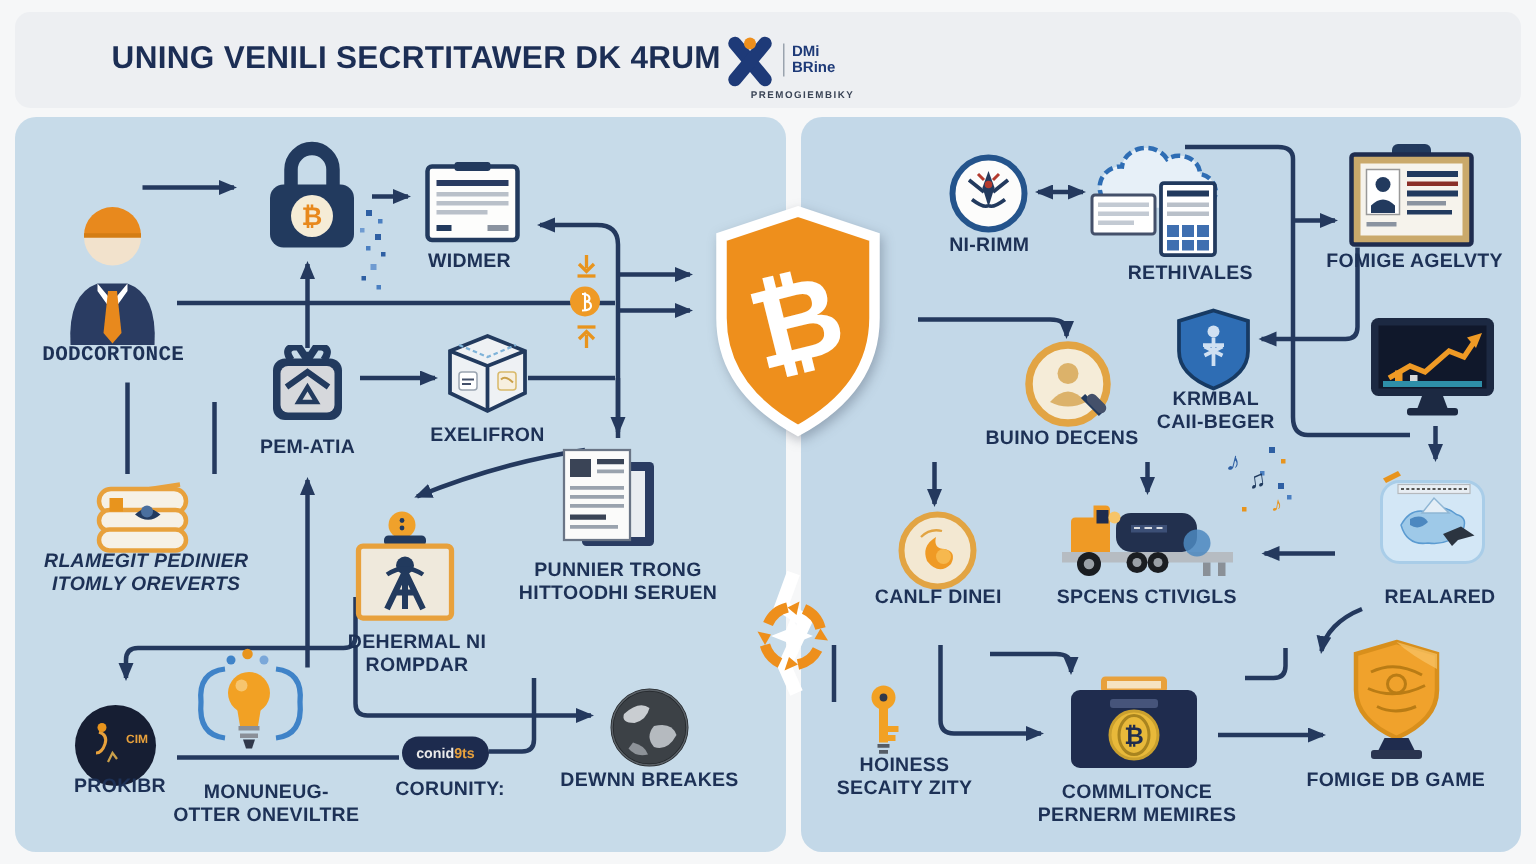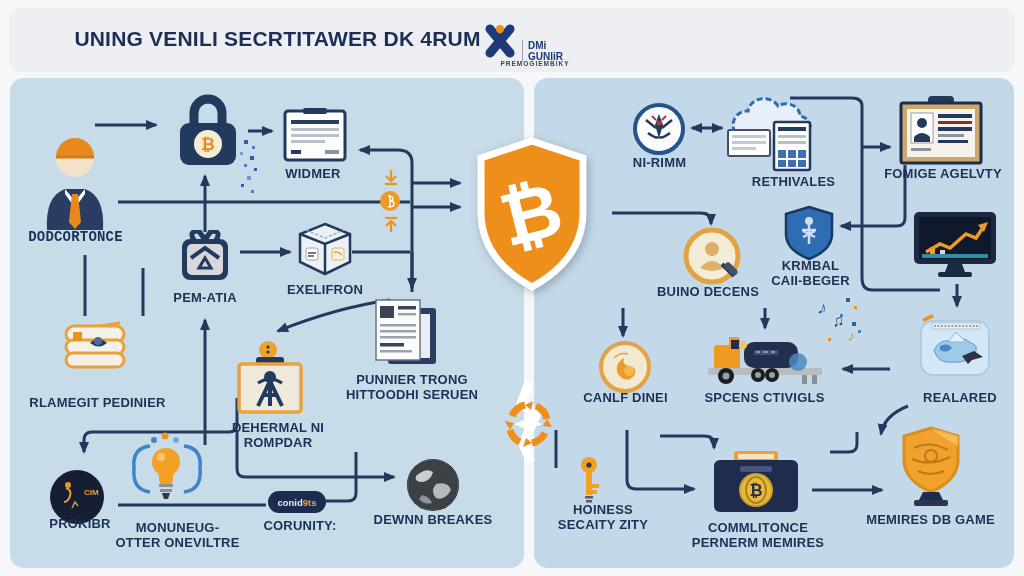--- a/index.html
+++ b/index.html
@@ -6,21 +6,21 @@
   .stage{position:relative;width:1024px;height:576px;background:#f6f7f8;
          font-family:"Liberation Sans",sans-serif;overflow:hidden;}
   .header{position:absolute;left:10px;top:8px;width:1004px;height:64px;
           background:#edeff2;border-radius:10px;}
   .title{position:absolute;top:19px;font-weight:bold;color:#1c2e55;
          text-align:center;white-space:nowrap;letter-spacing:.2px;}
   .title.t-left{left:55px;width:425px;font-size:21px;}
   .title.t-right{left:590px;width:420px;font-size:20px;}
   .logo{position:absolute;left:470px;top:14px;width:110px;height:50px;}
   .logo-x{position:absolute;left:4px;top:2px;}
-  .logo-text{position:absolute;left:42px;top:18px;font-size:10px;font-weight:bold;
+  .logo-text{position:absolute;left:42px;top:7px;font-size:10px;font-weight:bold;
              color:#1e3a78;line-height:11px;border-left:1px solid #9aa3ae;padding-left:5px;}
   .logo-text span{display:block;}
   .logo-sub{position:absolute;left:0px;top:38px;width:110px;text-align:center;
             font-size:6.5px;letter-spacing:1px;color:#3a4456;font-weight:bold;}
   .panel{position:absolute;top:78px;height:490px;border-radius:14px;}
   .p-left{left:10px;width:514px;background:#c7dbe9;}
   .p-right{left:534px;width:480px;background:#c3d8e8;}
   .wires{position:absolute;left:0;top:0;width:1024px;height:576px;pointer-events:none;}
   .n{position:absolute;}
   .lbl{position:absolute;font-weight:bold;color:#1d3156;text-align:center;
@@ -43,21 +43,21 @@
   <div class="header">
     <div class="title t-left">UNING VENILI SECRTITAWER DK 4RUM</div>
     <div class="logo">
       <svg class="logo-x" width="32" height="34" viewBox="0 0 32 34">
         <path d="M6,5 L26,29" stroke="#1e3a78" stroke-width="9" stroke-linecap="round"></path>
         <path d="M26,5 L6,29" stroke="#1e3a78" stroke-width="9" stroke-linecap="round"></path>
         <circle cx="16" cy="5" r="4" fill="#ee8f1c"></circle>
       </svg>
       <div class="logo-text">
         <span>DMi</span>
-        <span>GUNliR</span>
+        <span>BRine</span>
       </div>
       <div class="logo-sub">PREMOGIEMBIKY</div>
     </div>
   </div>
 
   <div class="panel p-left"></div>
   <div class="panel p-right"></div>
 
   <svg class="wires" viewBox="0 0 1024 576">
     <defs>
@@ -236,22 +236,23 @@
     <svg width="70" height="52" viewBox="0 0 70 52">
       <path d="M14,10 L60,3" stroke="#e8a13c" stroke-width="3"></path>
       <rect x="6" y="6" width="58" height="16" rx="8" fill="#f6f1e6" stroke="#e8a13c" stroke-width="3"></rect>
       <rect x="6" y="20" width="58" height="14" rx="7" fill="#f6f1e6" stroke="#e8a13c" stroke-width="3"></rect>
       <rect x="6" y="33" width="58" height="14" rx="7" fill="#f6f1e6" stroke="#e8a13c" stroke-width="3"></rect>
       <rect x="13" y="12" width="9" height="9" fill="#e8941d"></rect>
       <path d="M30,23 q8,-8 17,0 q-8,7 -17,0 z" fill="#223a5e"></path>
       <circle cx="38" cy="21" r="4" fill="#4a6f9e"></circle>
     </svg>
   </div>
-  <div class="lbl" style="left:15px;top:395px;width:165px;">
+  <div class="lbl" style="left:15px;top:366px;width:165px;font-style:italic;">
     <span class="ln">RLAMEGIT PEDINIER</span>
+      <span class="ln">ITOMLY OREVERTS</span>
   </div>
 
   <div class="n" style="left:258px;top:340px;">
     <svg width="20" height="20" viewBox="0 0 20 20">
         <circle cx="10" cy="10" r="9" fill="#f0a12b"></circle>
         <circle cx="10" cy="7" r="1.6" fill="#223a5e"></circle>
         <circle cx="10" cy="12" r="1.6" fill="#223a5e"></circle>
       </svg>
   </div>
   <div class="n" style="left:236px;top:356px;">
@@ -550,16 +551,16 @@
     <svg width="70" height="84" viewBox="0 0 70 84">
       <path d="M35,2 L62,10 V34 Q62,54 35,66 Q8,54 8,34 V10 Z" fill="#f0a22c" stroke="#d88f1c" stroke-width="3"></path>
       <path d="M35,2 L62,10 V20 Q45,11 35,2z" fill="#f8c468" opacity="0.7"></path>
       <path d="M18,22 q16,-8 34,2 M16,33 q18,8 38,-2 M22,45 q12,6 26,0" stroke="#b97c15" stroke-width="2" fill="none"></path>
       <circle cx="35" cy="30" r="6" fill="none" stroke="#b97c15" stroke-width="2"></circle>
       <path d="M27,66 h16 l4,8 h-24 z" fill="#1f2c4e"></path>
       <rect x="18" y="74" width="34" height="6" rx="2" fill="#2a3550"></rect>
     </svg>
   </div>
   <div class="lbl" style="left:858px;top:512px;width:145px;">
-      <span class="ln">MEMIRES DB GAME</span>
+      <span class="ln">FOMIGE DB GAME</span>
     </div>
 
 </div>
 
 </body></html>

